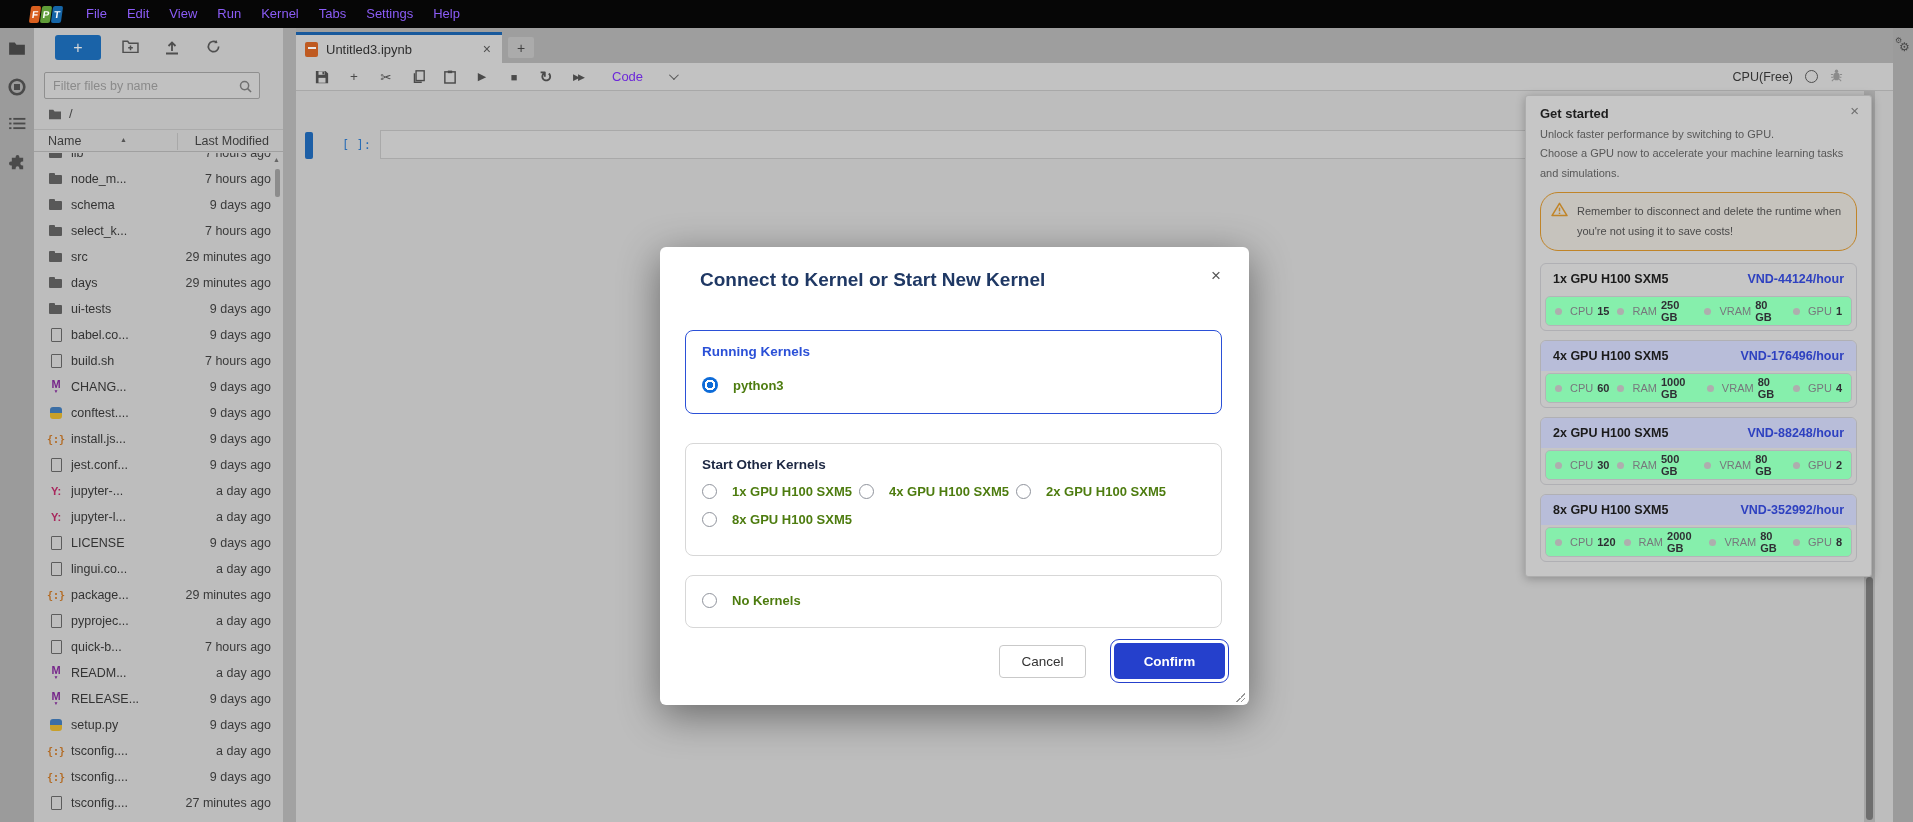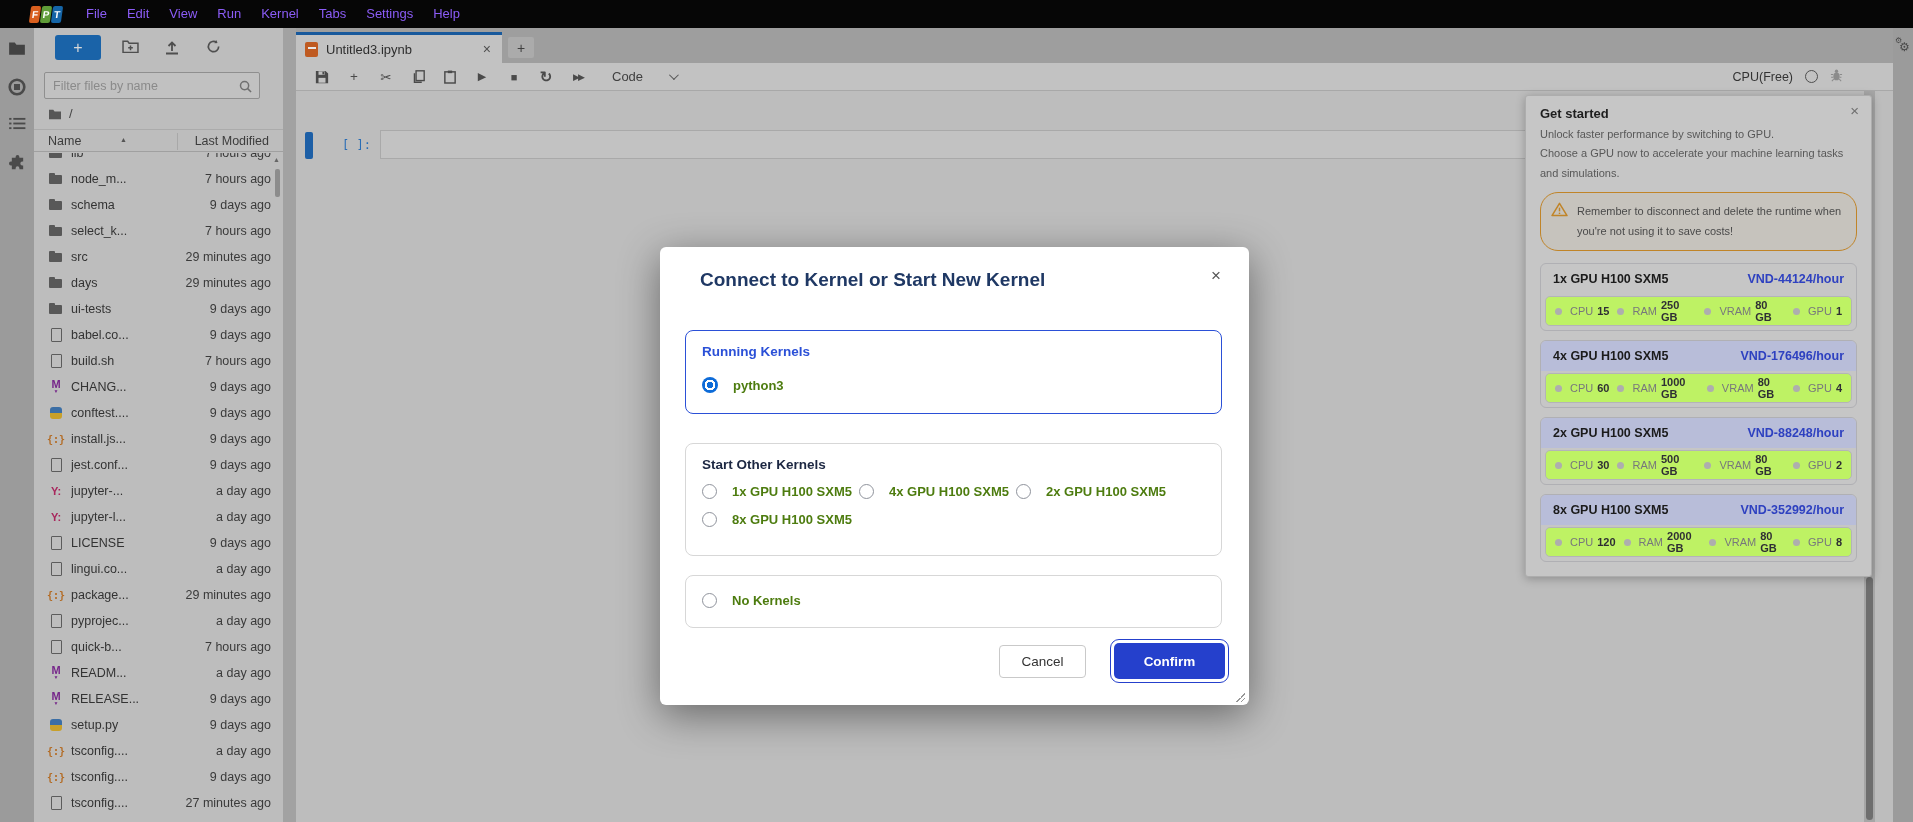--- a/index.html
+++ b/index.html
@@ -57,21 +57,21 @@
   .tabbar { position:absolute; left:0; top:0; width:1617px; height:35px; background:#9e9e9e; }
   .tab { position:absolute; left:0; top:4px; width:206px; height:31px; background:#c2c2c2; border-top:3px solid #18599c; display:flex; align-items:center; }
   .nbicon { width:13px; height:15px; background:#bf5a21; border-radius:2px; margin-left:9px; position:relative; }
   .nbicon::after { content:""; position:absolute; left:2.5px; top:5px; width:8px; height:2.5px; background:#e8e8e8; }
   .tabtitle { font-size:13px; color:#2e2e2e; margin-left:8px; }
   .tabclose { margin-left:auto; margin-right:11px; color:#4f4f4f; font-size:14px; }
   .addtab { position:absolute; left:212px; top:9px; width:26px; height:21px; background:#ababab; border-radius:2px; color:#3f3f3f; font-size:14px; display:flex; align-items:center; justify-content:center; }
   .nbtoolbar { position:absolute; left:0; top:35px; width:1617px; height:28px; background:#c2c2c2; border-bottom:1px solid #a8a8a8; display:flex; align-items:center; padding:0 10px; }
   .tbico { width:14px; margin:0 9px; text-align:center; color:#4a4a4a; font-size:12px; display:flex; justify-content:center; align-items:center; }
   .tbtxt { font-size:13.5px; color:#4a4a4a; }
-  .celltype { margin-left:18px; display:flex; align-items:center; gap:26px; font-size:13px; color:#404040; }
+  .celltype { margin-left:18px; display:flex; align-items:center; gap:26px; font-size:13px; color:#6d28d9; }
   .chev { width:7px; height:7px; border-right:1.6px solid #555; border-bottom:1.6px solid #555; transform:rotate(45deg) translateY(-2px); }
   .kgroup { margin-left:auto; display:flex; align-items:center; gap:12px; padding-right:60px;text-align:right; }
   .ktext { font-size:12.5px; color:#333; }
   .kcircle { width:13px; height:13px; border:1.5px solid #4f4f4f; border-radius:50%; }
   .nbcontent { position:absolute; left:0; top:63px; width:1617px; height:731px; background:#bdbdbd; }
   .collapser { position:absolute; left:9px; top:41px; width:8px; height:27px; background:#1d5fa6; border-radius:2px; }
   .prompt { position:absolute; left:46px; top:47px; font-family:"DejaVu Sans Mono",monospace; font-size:12px; color:#2a6db5; }
   .cellinput { position:absolute; left:84px; top:39px; width:1476px; height:29px; background:#c2c2c2; border:1px solid #a9a9a9; }
 
   
@@ -88,21 +88,21 @@
   .gp-close { position:absolute; right:12px; top:6px; color:#6f6f6f; font-size:15px; }
   .gp-sub { font-size:11px; color:#585858; line-height:1.75; margin-top:4px; }
   .warnbox { margin-top:9px; border:1.5px solid #c08428; border-radius:18px; padding:9px 10px; display:flex; gap:9px; align-items:flex-start; background:rgba(210,150,40,0.05); }
   .warntext { font-size:11px; color:#4a4a4a; line-height:1.8; }
   .cards { margin-top:12px; display:flex; flex-direction:column; gap:9px; }
   .card { border:1px solid #b0b0b4; border-radius:6px; background:#c6c6c6; overflow:hidden; }
   .chead { height:30px; display:flex; align-items:center; justify-content:space-between; padding:0 12px; }
   .chead.hl-true { background:#b8bdd9; }
   .cname { font-size:12.5px; font-weight:bold; color:#1b1b1b; }
   .cprice { font-size:12.5px; font-weight:bold; color:#2e41c0; }
-  .cspec { margin:2px 4px 4px; border:1px solid #b4b4b8; border-radius:5px; background:#bef264; height:30px; display:flex; align-items:center; padding:0 9px; gap:8px; font-size:11px; color:#77777c; }
+  .cspec { margin:2px 4px 4px; border:1px solid #b4b4b8; border-radius:5px; background:#86efac; height:30px; display:flex; align-items:center; padding:0 9px; gap:8px; font-size:11px; color:#77777c; }
   .cspec b { color:#2f2f34; margin-left:-4px; }
   .dot { width:7px; height:7px; border-radius:50%; background:#aeaeae; flex:none; }
 
   
   .modal { position:absolute; left:660px; top:247px; width:589px; height:458px; background:#ffffff; border-radius:6px; box-shadow:0 10px 40px rgba(0,0,0,.45); z-index:100; }
   .m-title { position:absolute; left:40px; top:22px; font-size:19px; font-weight:600; color:#1f3864; }
   .m-close { position:absolute; right:28px; top:19px; font-size:17px; color:#555; }
   .gbox { position:absolute; left:25px; width:537px; border-radius:8px; }
   .gbox1 { top:83px; height:84px; border:1.5px solid #2b50d7; }
   .gbox2 { top:196px; height:113px; border:1px solid #d7d7d7; }

